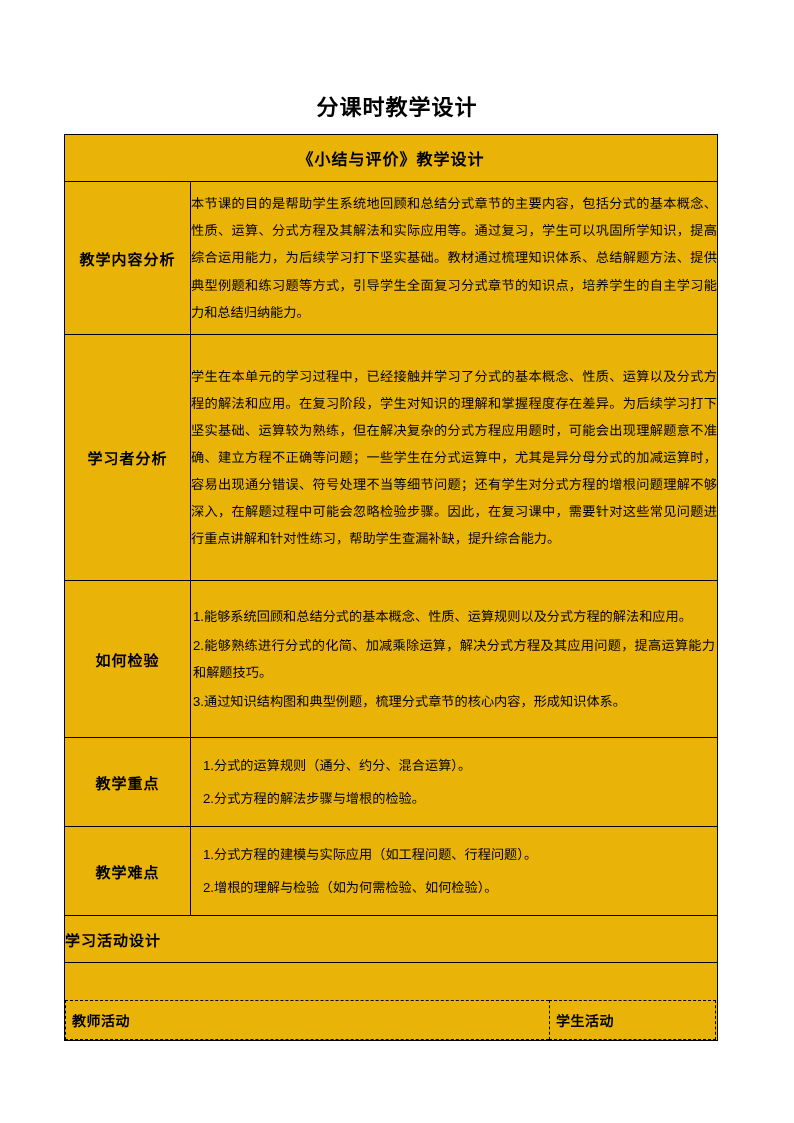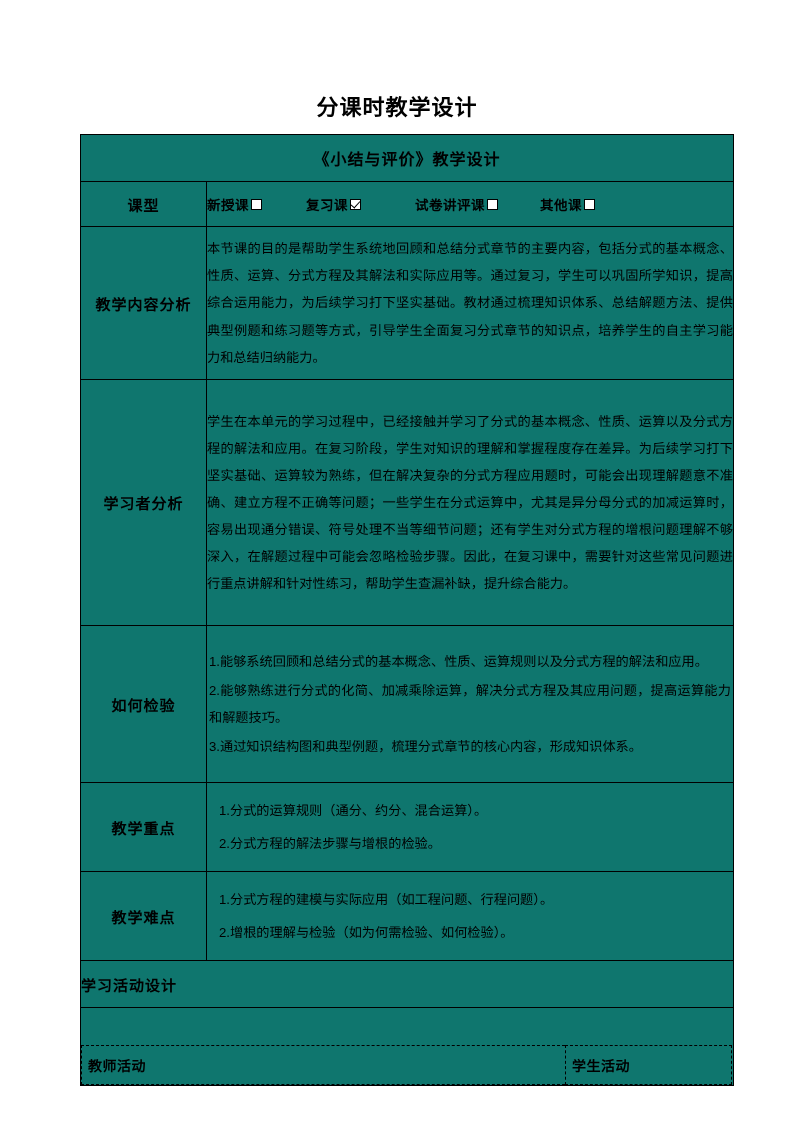--- a/index.html
+++ b/index.html
@@ -35,26 +35,26 @@
     font-size: 22px;
     font-weight: bold;
     letter-spacing: 1px;
     font-family: "Liberation Serif", "DejaVu Serif", serif;
     line-height: 1.2;
   }
 
   
   .lesson-table {
     position: absolute;
-    left: 80px;
+    left: 64px;
     top: 134px;
     width: 653px;
     border-collapse: collapse;
     table-layout: fixed;
-    background: #0f766e;
+    background: #eab308;
   }
   .lesson-table td {
     border: 1px solid #000000;
     vertical-align: middle;
     padding: 0;
   }
 
   .col-label { width: 126px; }
   .col-body  { width: 527px; }
 
@@ -203,43 +203,20 @@
     <colgroup>
       <col class="col-label">
       <col class="col-body">
     </colgroup>
     <tbody>
 
       <tr>
         <td class="section-title-cell" colspan="2">《小结与评价》教学设计</td>
       </tr>
 
-      <tr>
-        <td class="label-cell">课型</td>
-        <td class="course-type-cell">
-          <div class="ct-options">
-            <span class="ct-option ct-opt-1">
-              <span>新授课</span>
-              <span class="ct-box"></span>
-            </span>
-            <span class="ct-option ct-opt-2">
-              <span>复习课</span>
-              <span class="ct-box checked"></span>
-            </span>
-            <span class="ct-option ct-opt-3">
-              <span>试卷讲评课</span>
-              <span class="ct-box"></span>
-            </span>
-            <span class="ct-option">
-              <span>其他课</span>
-              <span class="ct-box"></span>
-            </span>
-          </div>
-        </td>
-      </tr>
 
       <tr class="row-content">
         <td class="label-cell">教学内容分析</td>
         <td class="body-cell">本节课的目的是帮助学生系统地回顾和总结分式章节的主要内容，包括分式的基本概念、性质、运算、分式方程及其解法和实际应用等。通过复习，学生可以巩固所学知识，提高综合运用能力，为后续学习打下坚实基础。教材通过梳理知识体系、总结解题方法、提供典型例题和练习题等方式，引导学生全面复习分式章节的知识点，培养学生的自主学习能力和总结归纳能力。</td>
       </tr>
 
       <tr class="row-learner">
         <td class="label-cell">学习者分析</td>
         <td class="body-cell">学生在本单元的学习过程中，已经接触并学习了分式的基本概念、性质、运算以及分式方程的解法和应用。在复习阶段，学生对知识的理解和掌握程度存在差异。为后续学习打下坚实基础、运算较为熟练，但在解决复杂的分式方程应用题时，可能会出现理解题意不准确、建立方程不正确等问题；一些学生在分式运算中，尤其是异分母分式的加减运算时，容易出现通分错误、符号处理不当等细节问题；还有学生对分式方程的增根问题理解不够深入，在解题过程中可能会忽略检验步骤。因此，在复习课中，需要针对这些常见问题进行重点讲解和针对性练习，帮助学生查漏补缺，提升综合能力。</td>
       </tr>

